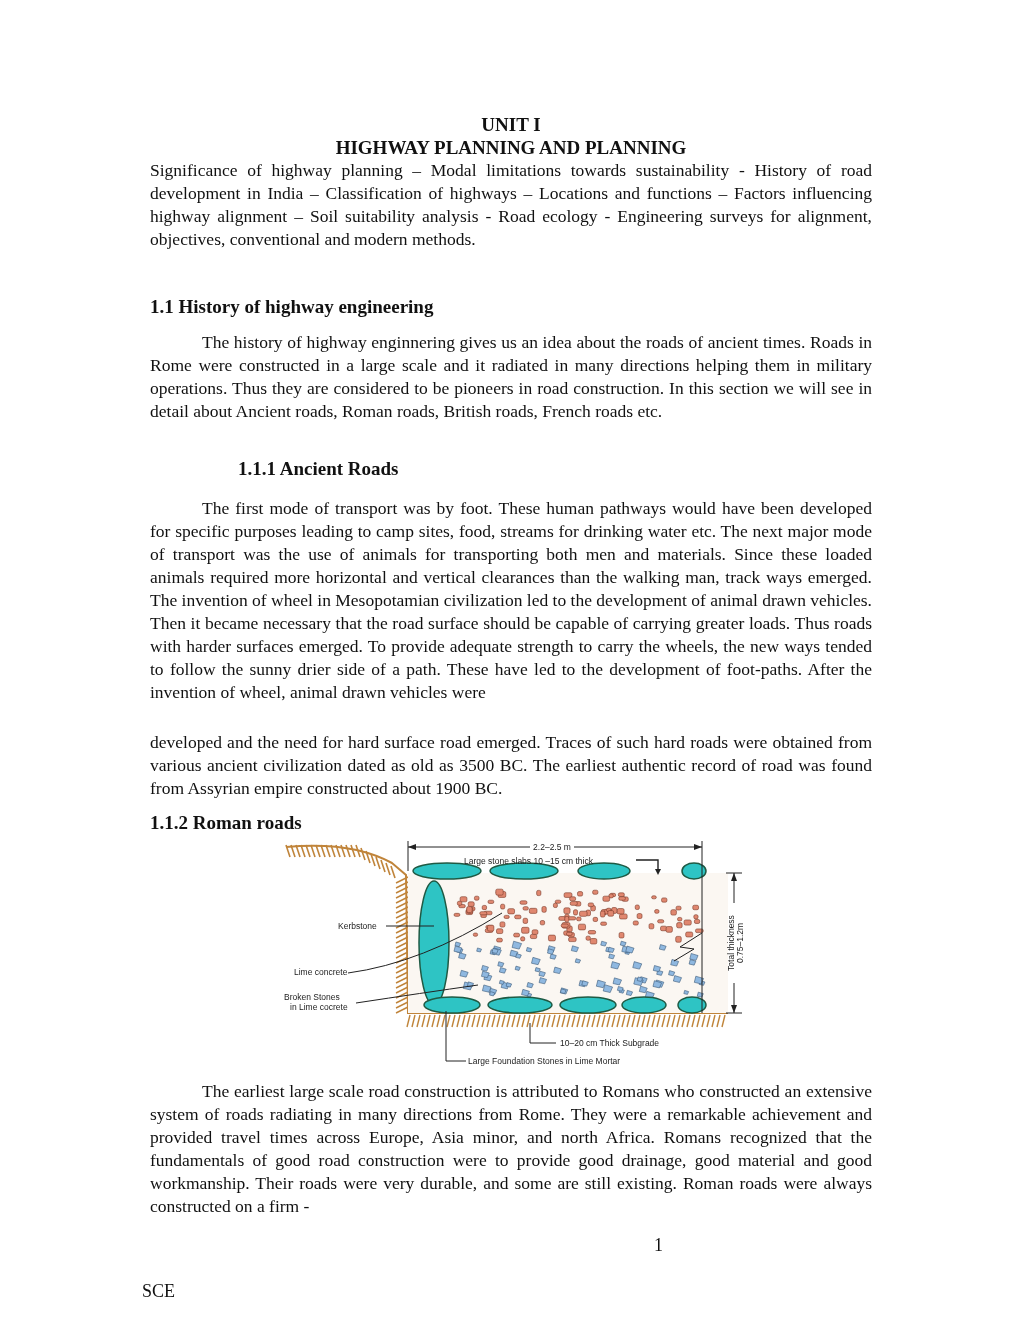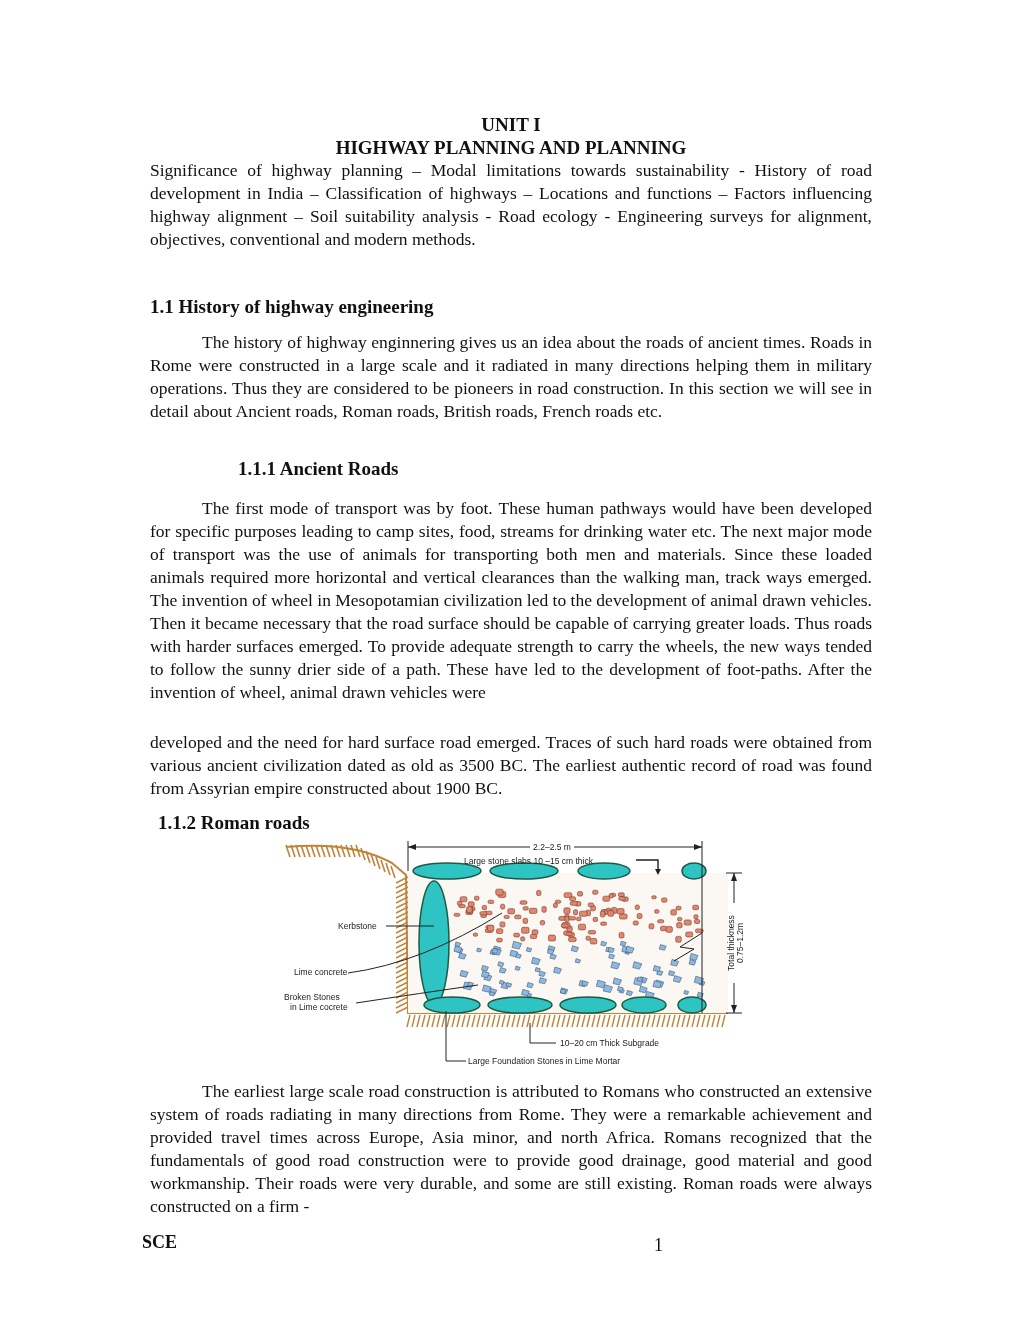--- a/index.html
+++ b/index.html
@@ -12,25 +12,25 @@
   p, .para { margin: 0; font-size: 17.5px; line-height: 23px; text-align: justify; }
   .para-block { position: absolute; left: 0; width: 722px; }
   .indent { text-indent: 52px; }
   h2, h3 { margin: 0; font-size: 19px; font-weight: bold; position: absolute; }
   #syllabus { top: 159px; }
   #sec11-heading { top: 296px; left: 0; }
   #sec11-body { top: 321px; margin-top: 10px; }
   #sec111-heading { top: 458px; left: 52px; margin-left: 36px; }
   #sec111-body-a { top: 497px; }
   #sec111-body-b { top: 720px; margin-top: 11px; }
-  #sec112-heading { top: 812px; left: 8px; text-align: center; }
+  #sec112-heading { top: 812px; left: 0; text-align: center; }
   #diagram { position: absolute; left: 282px; top: 833px; width: 466px; height: 236px; }
   #sec112-body { top: 1080px; }
   #page-number { position: absolute; top: 1235px; left: 504px; font-size: 18px; }
-  #footer-label { position: absolute; top: 1232px; left: 142px; font-size: 18px; font-weight: bold; }
+  #footer-label { position: absolute; top: 1281px; left: 142px; font-size: 18px; }
   svg text { font-family: "Liberation Sans", "DejaVu Sans", sans-serif; font-size: 8.5px; fill: #222; }
 </style>
 </head>
 <body>
 
 <div class="page">
   <div id="unit-label" class="center">UNIT I</div>
   <div id="unit-title" class="center">HIGHWAY PLANNING AND PLANNING</div>
 
   <p id="syllabus" class="para-block">Significance of highway planning – Modal limitations towards sustainability - History of road development in India – Classification of highways – Locations and functions – Factors influencing highway alignment – Soil suitability analysis - Road ecology - Engineering surveys for alignment, objectives, conventional and modern methods.</p>

